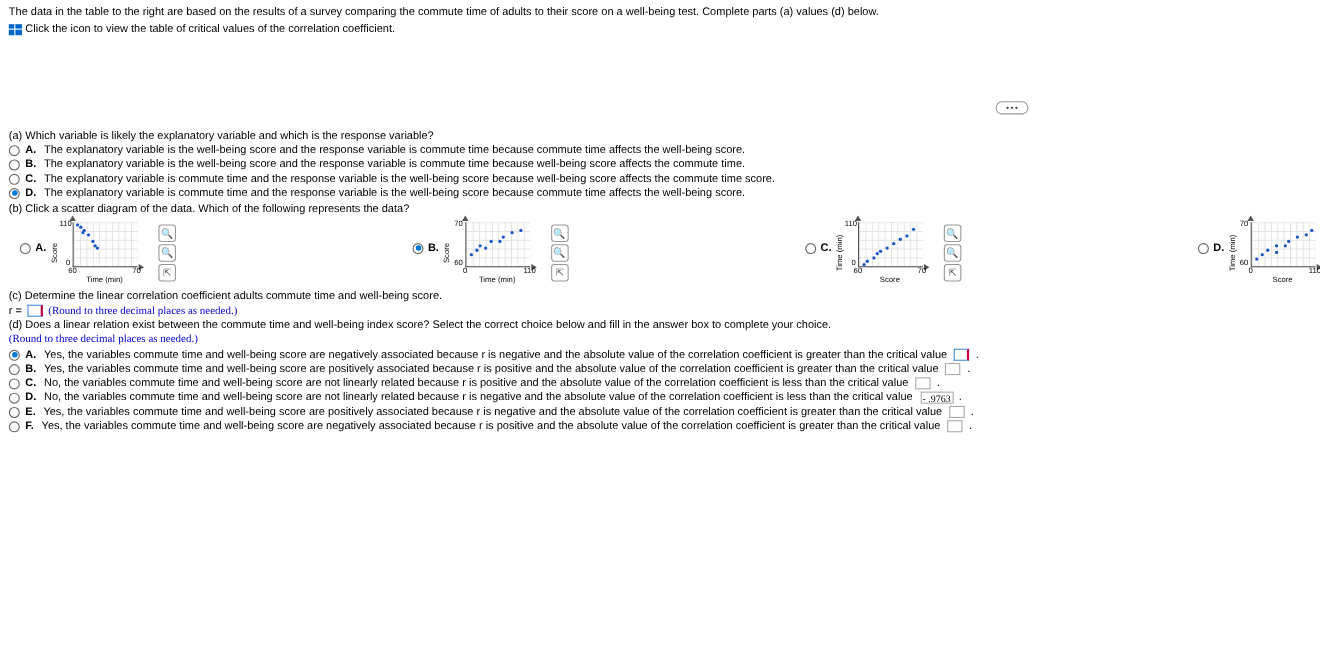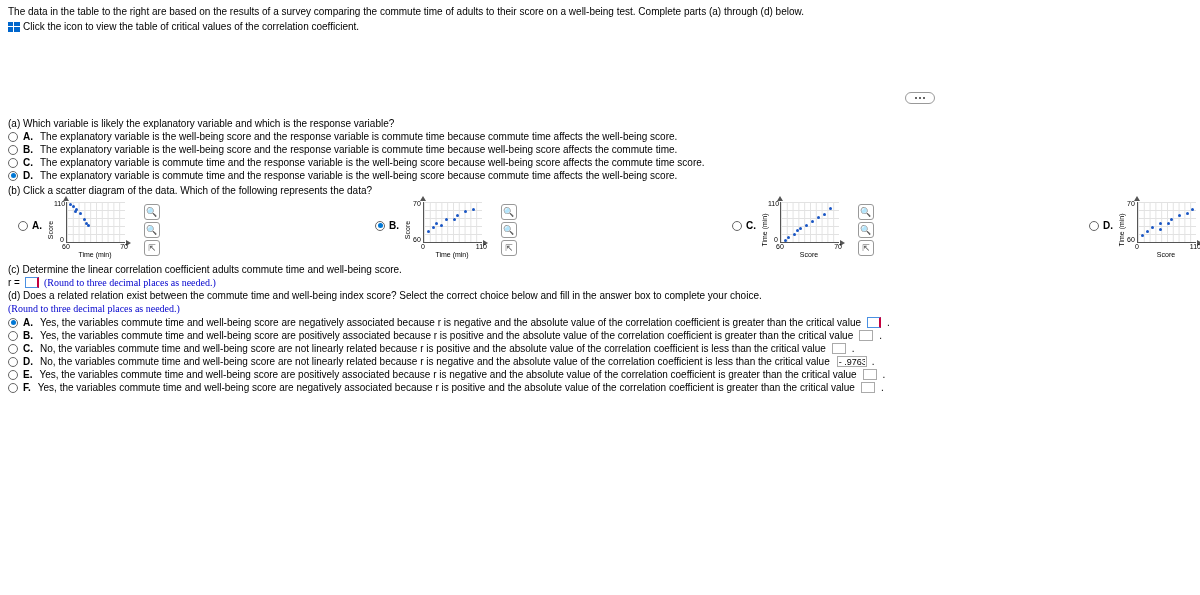--- a/index.html
+++ b/index.html
@@ -150,20 +150,21 @@
   }
   .input-crit {
     width: 30px;
     height: 11px;
     border: 1px solid #4a90e2;
     border-right: 2px solid #c5003e;
     box-sizing: border-box;
     font-size: 9px;
     padding: 0 1px;
     margin-left: 2px;
+    font-family: Liberation Serif, serif;
   }
   .input-grey-border { border: 1px solid #aaa; }
   .blue-text { color: #0000cc; font-family: Liberation Serif, serif; }
   .d-flex { display: flex; align-items: center; gap: 4px; }
   .pill {
     border: 1px solid #999;
     border-radius: 9px;
     width: 28px;
     height: 10px;
     background: #fff;
@@ -175,21 +176,21 @@
     gap: 2px;
   }
   .dot { width: 2px; height: 2px; background: #333; border-radius: 50%; }
   .ellipsis-lane { text-align: center; margin-bottom: 6px; display:flex; justify-content:center;}
 </style>
 </head>
 <body>
 
 
 
-<div class="problem-text">The data in the table to the right are based on the results of a survey comparing the commute time of adults to their score on a well-being test. Complete parts (a) through (d) below.</div>
+<div class="problem-text">The data in the table to the right are based on the results of a survey comparing the commute time of adults to their score on a well-being test. Complete parts (a) values (d) below.</div>
 <div class="icon-link">
   <span class="table-icon"></span>
   <span>Click the icon to view the table of critical values of the correlation coefficient.</span>
 </div>
 
 <div class="ellipsis-lane" style="margin-left:640px; justify-content:flex-start;">
   <div class="pill">
     <span class="dot"></span>
       <span class="dot"></span>
       <span class="dot"></span>
@@ -380,21 +381,21 @@
 
 
 <div class="part">(c) Determine the linear correlation coefficient adults commute time and well-being score.</div>
 <div class="d-flex" style="margin:2px 0;">
   <span>r =</span>
   <input class="input-small" style="">
   <span class="blue-text">(Round to three decimal places as needed.)</span>
 </div>
 
 
-<div class="part">(d) Does a related relation exist between the commute time and well-being index score? Select the correct choice below and fill in the answer box to complete your choice.</div>
+<div class="part">(d) Does a linear relation exist between the commute time and well-being index score? Select the correct choice below and fill in the answer box to complete your choice.</div>
 <div class="blue-text" style="margin-bottom:3px;">(Round to three decimal places as needed.)</div>
 
 <div class="choice-row">
   <span class="radio selected"></span>
   <span class="choice-label">A.</span>
   <span>Yes, the variables commute time and well-being score are negatively associated because r is negative and the absolute value of the correlation coefficient is greater than the critical value</span>
   <input class="input-small" style="">
   <span>.</span>
 </div>
 <div class="choice-row">

